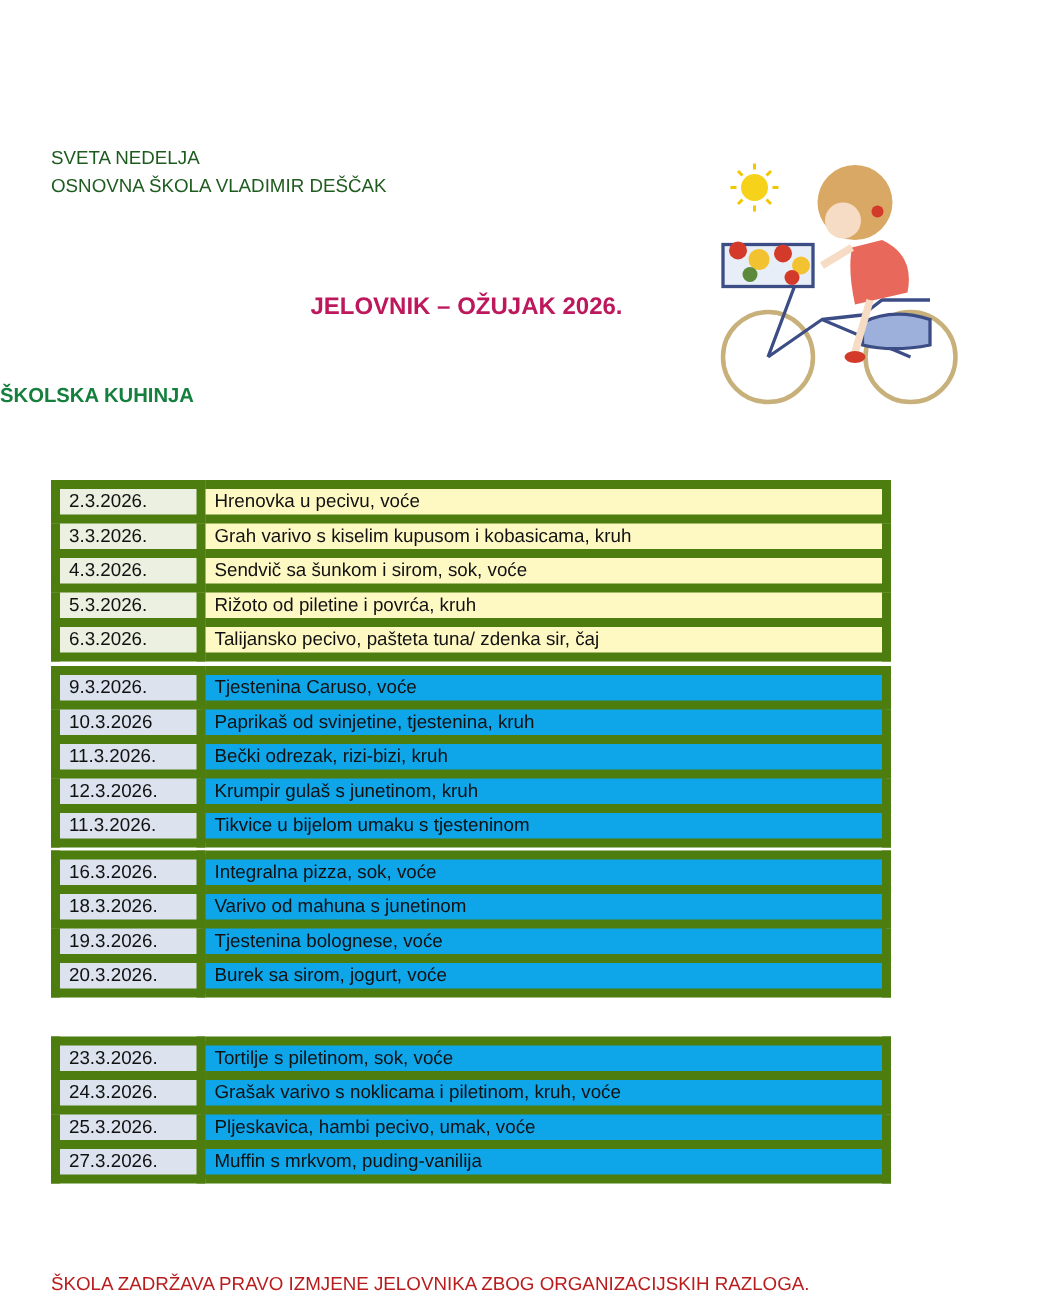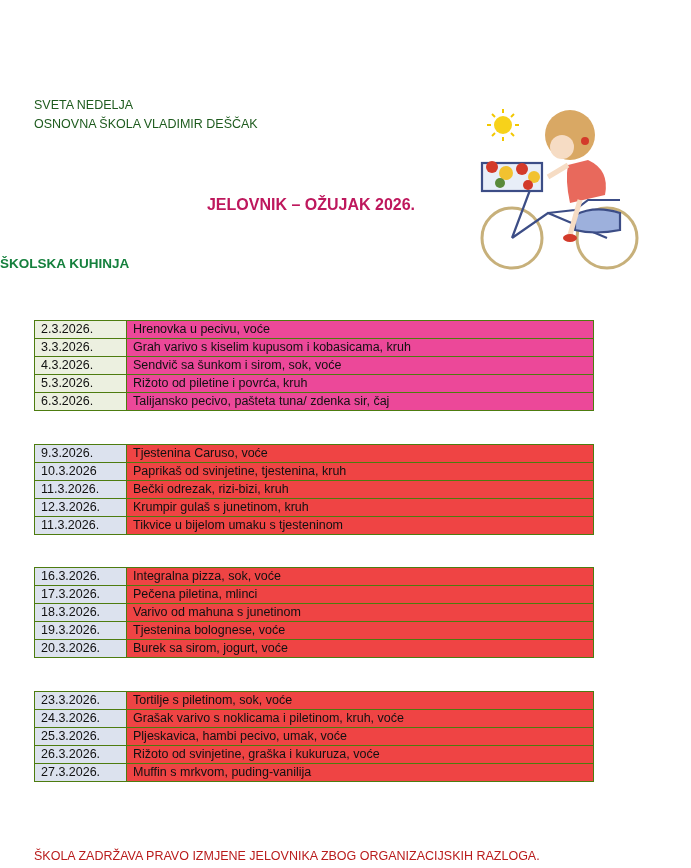--- a/index.html
+++ b/index.html
@@ -6,26 +6,26 @@
   body { width:691px; height:868px; position:relative; overflow:hidden;
          font-family:"Liberation Sans", "DejaVu Sans", sans-serif; }
   .school { position:absolute; left:34px; top:96px; color:#1e5b1e; font-size:12.5px; line-height:19px; }
   .title { position:absolute; left:0; width:622px; text-align:center; top:196px; color:#be185d;
            font-weight:bold; font-size:16px; }
   .subtitle { position:absolute; left:0; width:640px; text-align:left; top:256px; color:#15803d;
               font-weight:bold; font-size:13.5px; }
   .illustration { position:absolute; left:470px; top:95px; width:180px; height:180px; }
   table.menu { position:absolute; left:34px; width:560px; border-collapse:collapse;
                font-size:12.5px; color:#111; }
-  table.menu td { border:1px solid #4d7c0f; height:17px; padding:0 0 0 6px; line-height:17px; white-space:nowrap; }
+  table.menu td { border:6px solid #4d7c0f; height:17px; padding:0 0 0 6px; line-height:17px; white-space:nowrap; }
   table.menu td.date { width:85px; }
   .t-blue td.date { background:#ecf0e0; }
-  .t-blue td.meal { background:#ec4899; }
+  .t-blue td.meal { background:#fef9c3; }
   .t-green td.date { background:#dce2ee; }
-  .t-green td.meal { background:#ef4444; }
+  .t-green td.meal { background:#0ea5e9; }
   .footer { position:absolute; left:34px; top:849px; color:#b91c1c; font-size:12.5px; }
 </style>
 </head>
 <body>
 
 <div class="school">
   <div>SVETA NEDELJA</div>
   <div>OSNOVNA ŠKOLA VLADIMIR DEŠČAK</div>
 </div>
 
@@ -122,24 +122,20 @@
   </tbody>
 </table>
 
 <table class="menu t-green" style="top:567px">
   <tbody>
     <tr>
         <td class="date">16.3.2026.</td>
         <td class="meal">Integralna pizza, sok, voće</td>
       </tr>
     <tr>
-        <td class="date">17.3.2026.</td>
-        <td class="meal">Pečena piletina, mlinci</td>
-      </tr>
-    <tr>
         <td class="date">18.3.2026.</td>
         <td class="meal">Varivo od mahuna s junetinom</td>
       </tr>
     <tr>
         <td class="date">19.3.2026.</td>
         <td class="meal">Tjestenina bolognese, voće</td>
       </tr>
     <tr>
         <td class="date">20.3.2026.</td>
         <td class="meal">Burek sa sirom, jogurt, voće</td>
@@ -155,23 +151,19 @@
       </tr>
     <tr>
         <td class="date">24.3.2026.</td>
         <td class="meal">Grašak varivo s noklicama i piletinom, kruh, voće</td>
       </tr>
     <tr>
         <td class="date">25.3.2026.</td>
         <td class="meal">Pljeskavica, hambi pecivo, umak, voće</td>
       </tr>
     <tr>
-        <td class="date">26.3.2026.</td>
-        <td class="meal">Rižoto od svinjetine, graška i kukuruza, voće</td>
-      </tr>
-    <tr>
         <td class="date">27.3.2026.</td>
         <td class="meal">Muffin s mrkvom, puding-vanilija</td>
       </tr>
   </tbody>
 </table>
 
 <div class="footer">ŠKOLA ZADRŽAVA PRAVO IZMJENE JELOVNIKA ZBOG ORGANIZACIJSKIH RAZLOGA.</div>
 
 </body></html>

